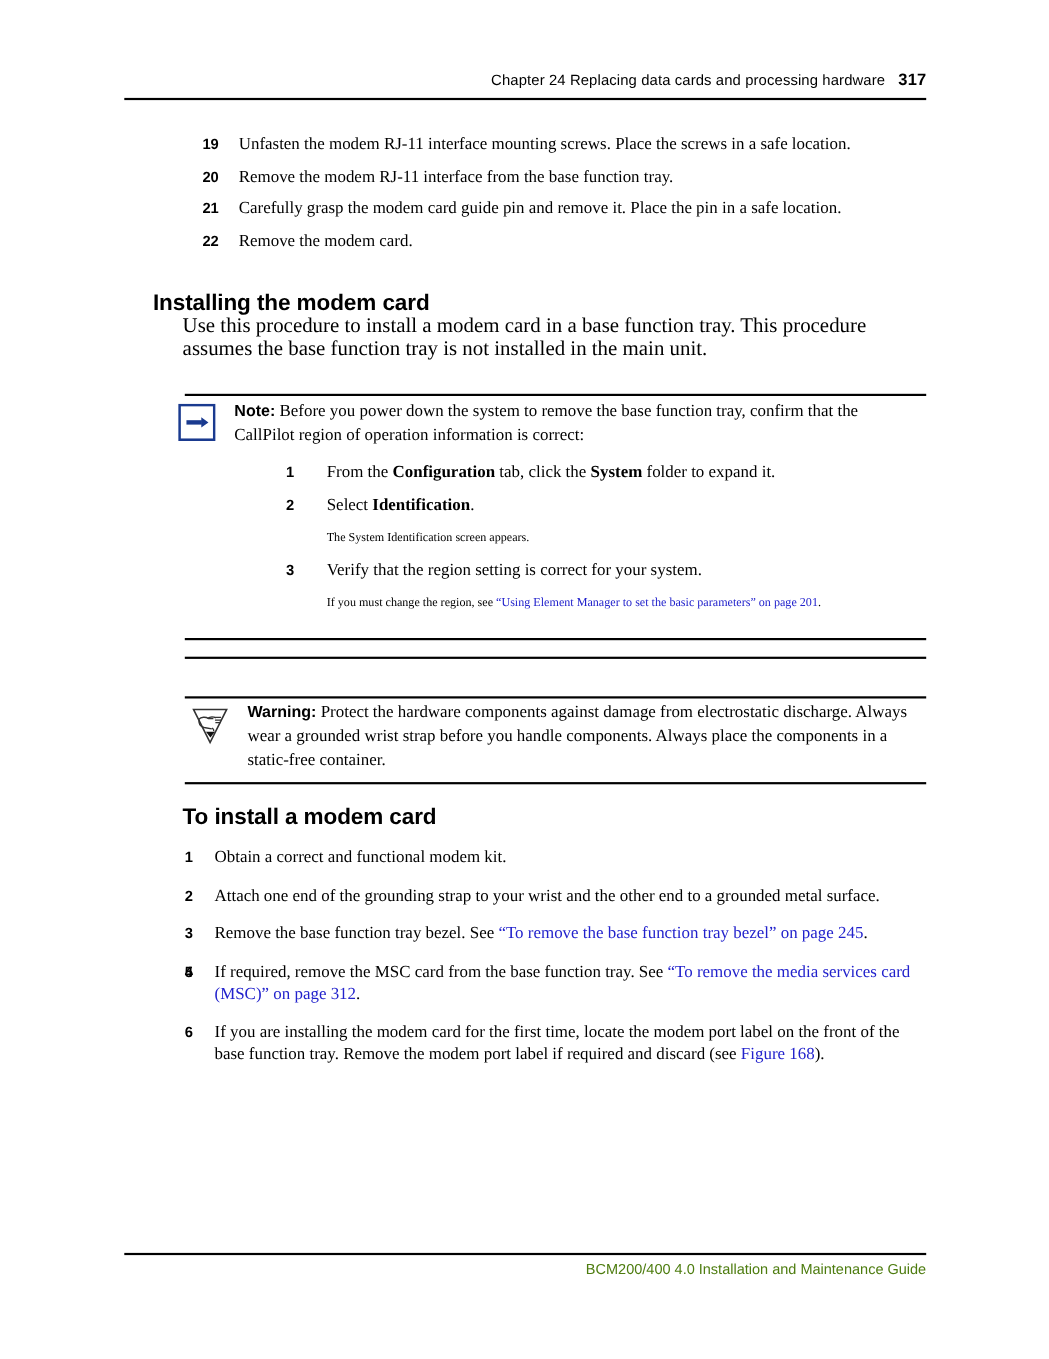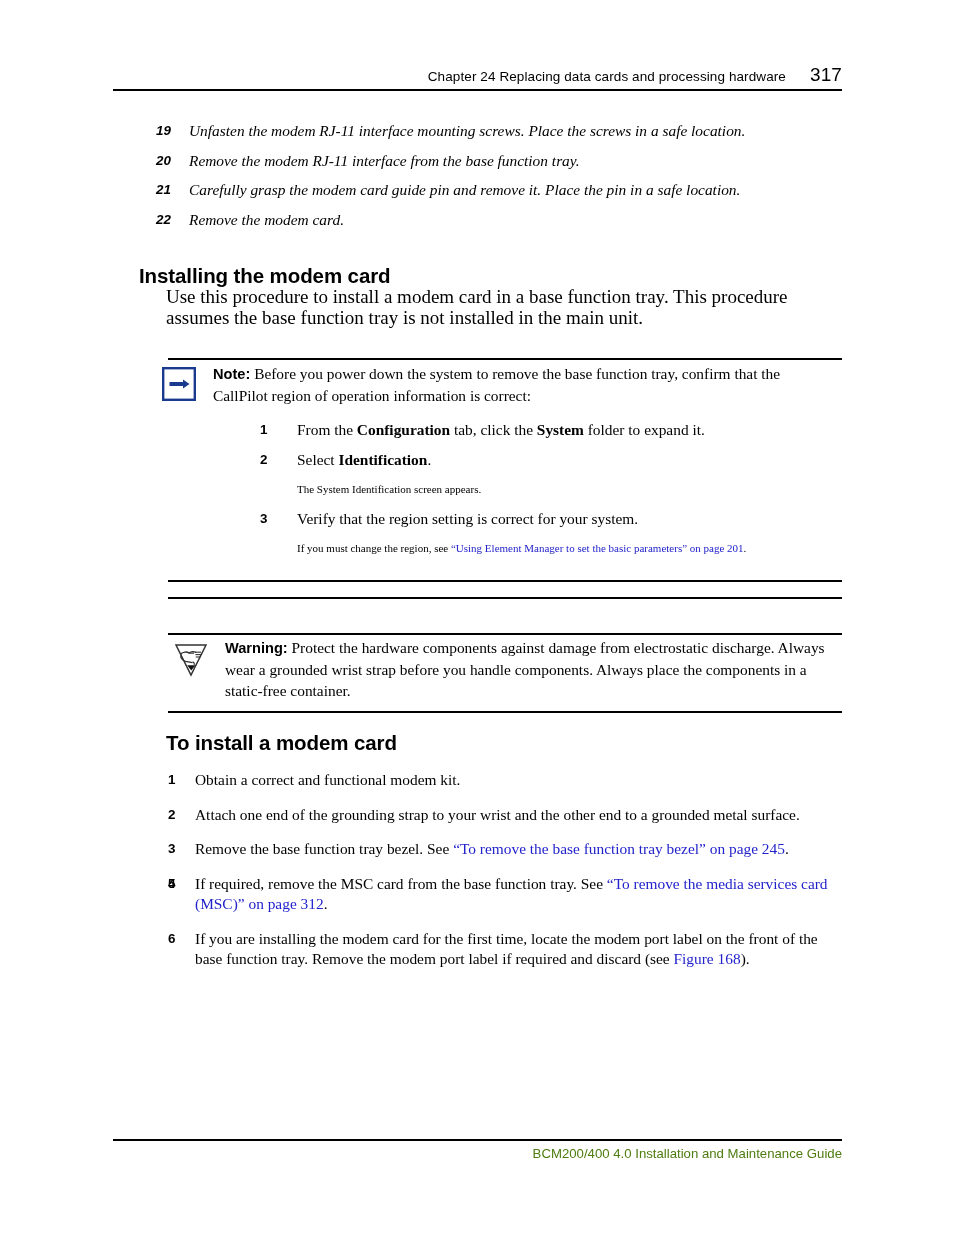--- a/index.html
+++ b/index.html
@@ -27,40 +27,39 @@
     top: 64px;
     width: 729px;
     text-align: right;
     font-family: "Liberation Sans", "DejaVu Sans", sans-serif;
     font-size: 13.5px;
     letter-spacing: .1px;
     white-space: nowrap;
   }
   .header .chaptertext { font-weight: 400; }
   .header .pagenum {
-    font-weight: normal;
-    font-size: 19px;
-    margin-left: 24px;
+    font-weight: bold;
+    font-size: 15px;
+    margin-left: 12px;
   }
   .header-rule {
     position: absolute;
     left: 113px;
     top: 89px;
     width: 729px;
     height: 2px;
     background: #000000;
   }
 
   
   .toplist {
     position: absolute;
-    left: 156px;
+    left: 184px;
     top: 121px;
     width: 675px;
-    font-style: italic;
   }
   .step {
     position: relative;
     padding-left: 27px;
     margin-bottom: 9px;
     font-size: 15.4px;
     line-height: 20.5px;
   }
   .step > .num {
     position: absolute;

